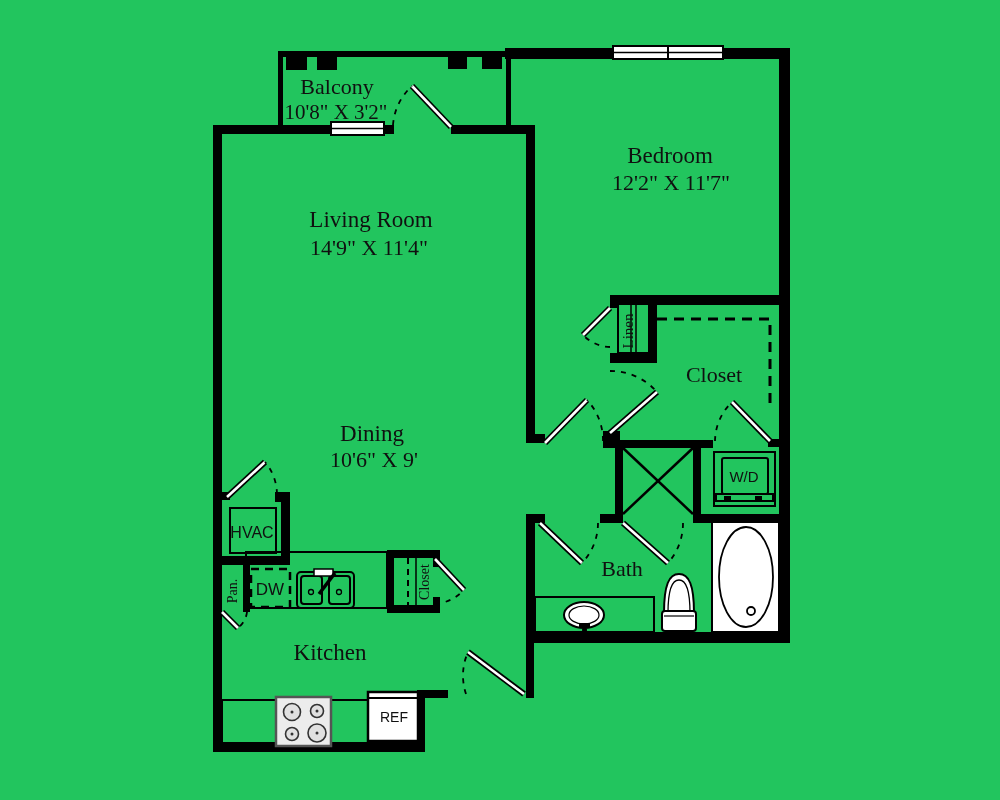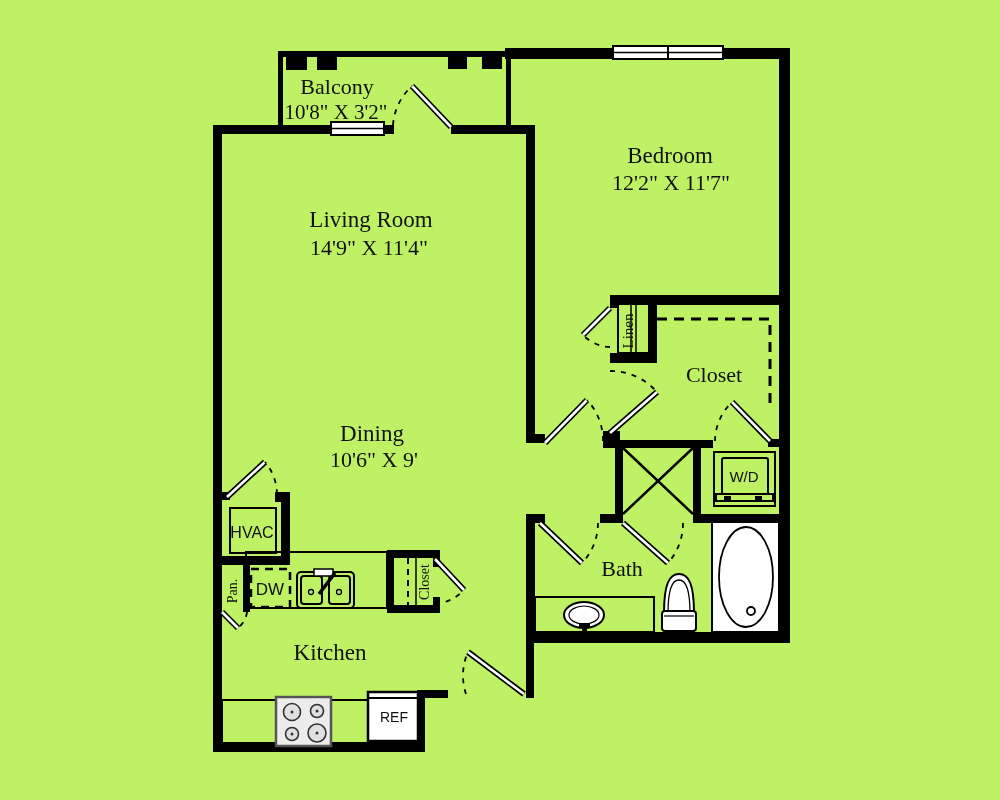--- a/index.html
+++ b/index.html
@@ -1,16 +1,16 @@
 <!DOCTYPE html>
 <html><head>
 <meta charset="utf-8">
 <style>
   html,body{margin:0;padding:0;background:#fff;}
-  .canvas{width:1000px;height:800px;position:relative;background:#bef264;overflow:hidden;text-decoration:underline;}
+  .canvas{width:1000px;height:800px;position:relative;background:#22c55e;overflow:hidden;text-decoration:underline;}
   svg{display:block;}
   .wall{fill:#000;}
   .thin{fill:none;stroke:#000;stroke-width:2;}
   .leaf-outer{stroke:#000;stroke-width:6;stroke-linecap:butt;}
   .leaf-inner{stroke:#fff;stroke-width:2.6;stroke-linecap:butt;}
   .swing{fill:none;stroke:#000;stroke-width:1.8;stroke-dasharray:5 6;}
   .rod{fill:none;stroke:#000;stroke-width:3;stroke-dasharray:10 7;}
   .dw-dash{fill:none;stroke:#000;stroke-width:2.5;stroke-dasharray:8 6;}
   .room-label{font-family:"Liberation Serif","DejaVu Serif",serif;fill:#101010;}
   .fixture-label{font-family:"Liberation Sans","DejaVu Sans",sans-serif;fill:#101010;}

